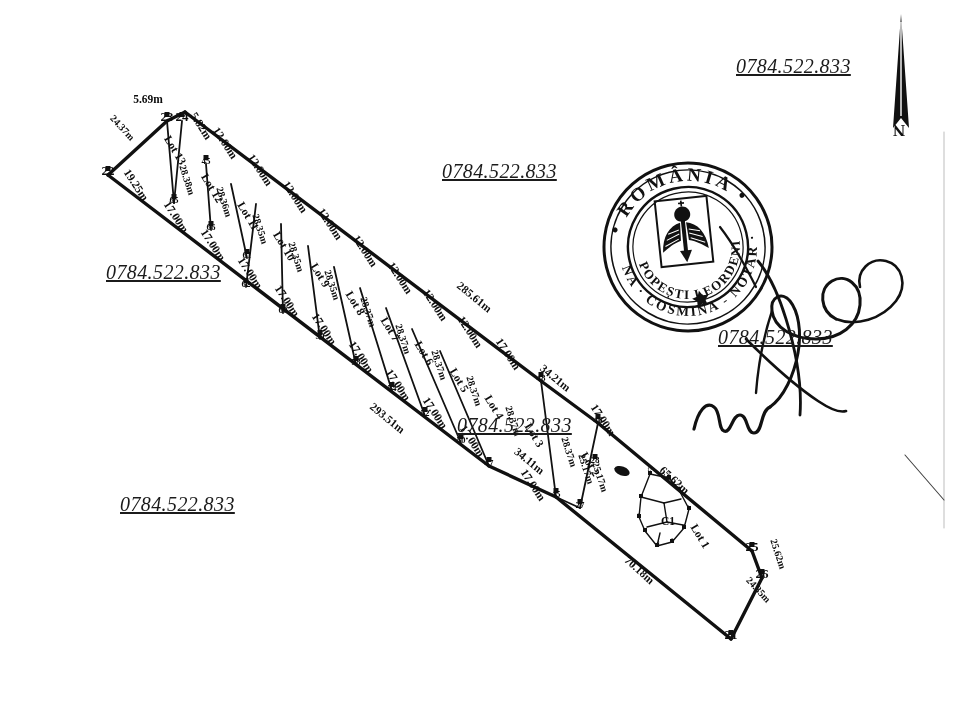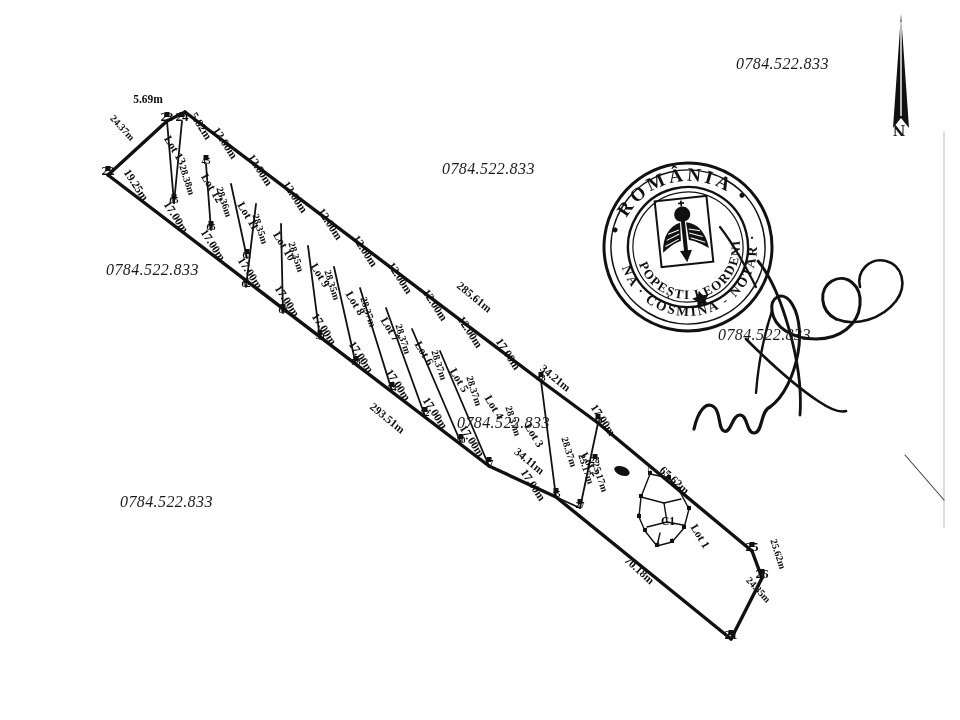--- a/index.html
+++ b/index.html
@@ -21,24 +21,25 @@
     position: absolute;
     left: 0;
     top: 0;
     width: 960px;
     height: 720px;
   }
   .wm {
     position: absolute;
     font-family: "Liberation Serif", serif;
     font-style: italic;
-    font-size: 16px;
+    font-size: 20px;
     color: #1b1b1b;
     letter-spacing: 0.4px;
     white-space: nowrap;
+    text-decoration: underline;
   }
   .wm-1 { left: 736px; top: 55px; }
   .wm-2 { left: 442px; top: 160px; }
   .wm-3 { left: 106px; top: 261px; }
   .wm-4 { left: 457px; top: 414px; }
   .wm-5 { left: 120px; top: 493px; }
   .wm-6 { left: 718px; top: 326px; }
   .stamp-wrap {
     position: absolute;
     left: 593px;

